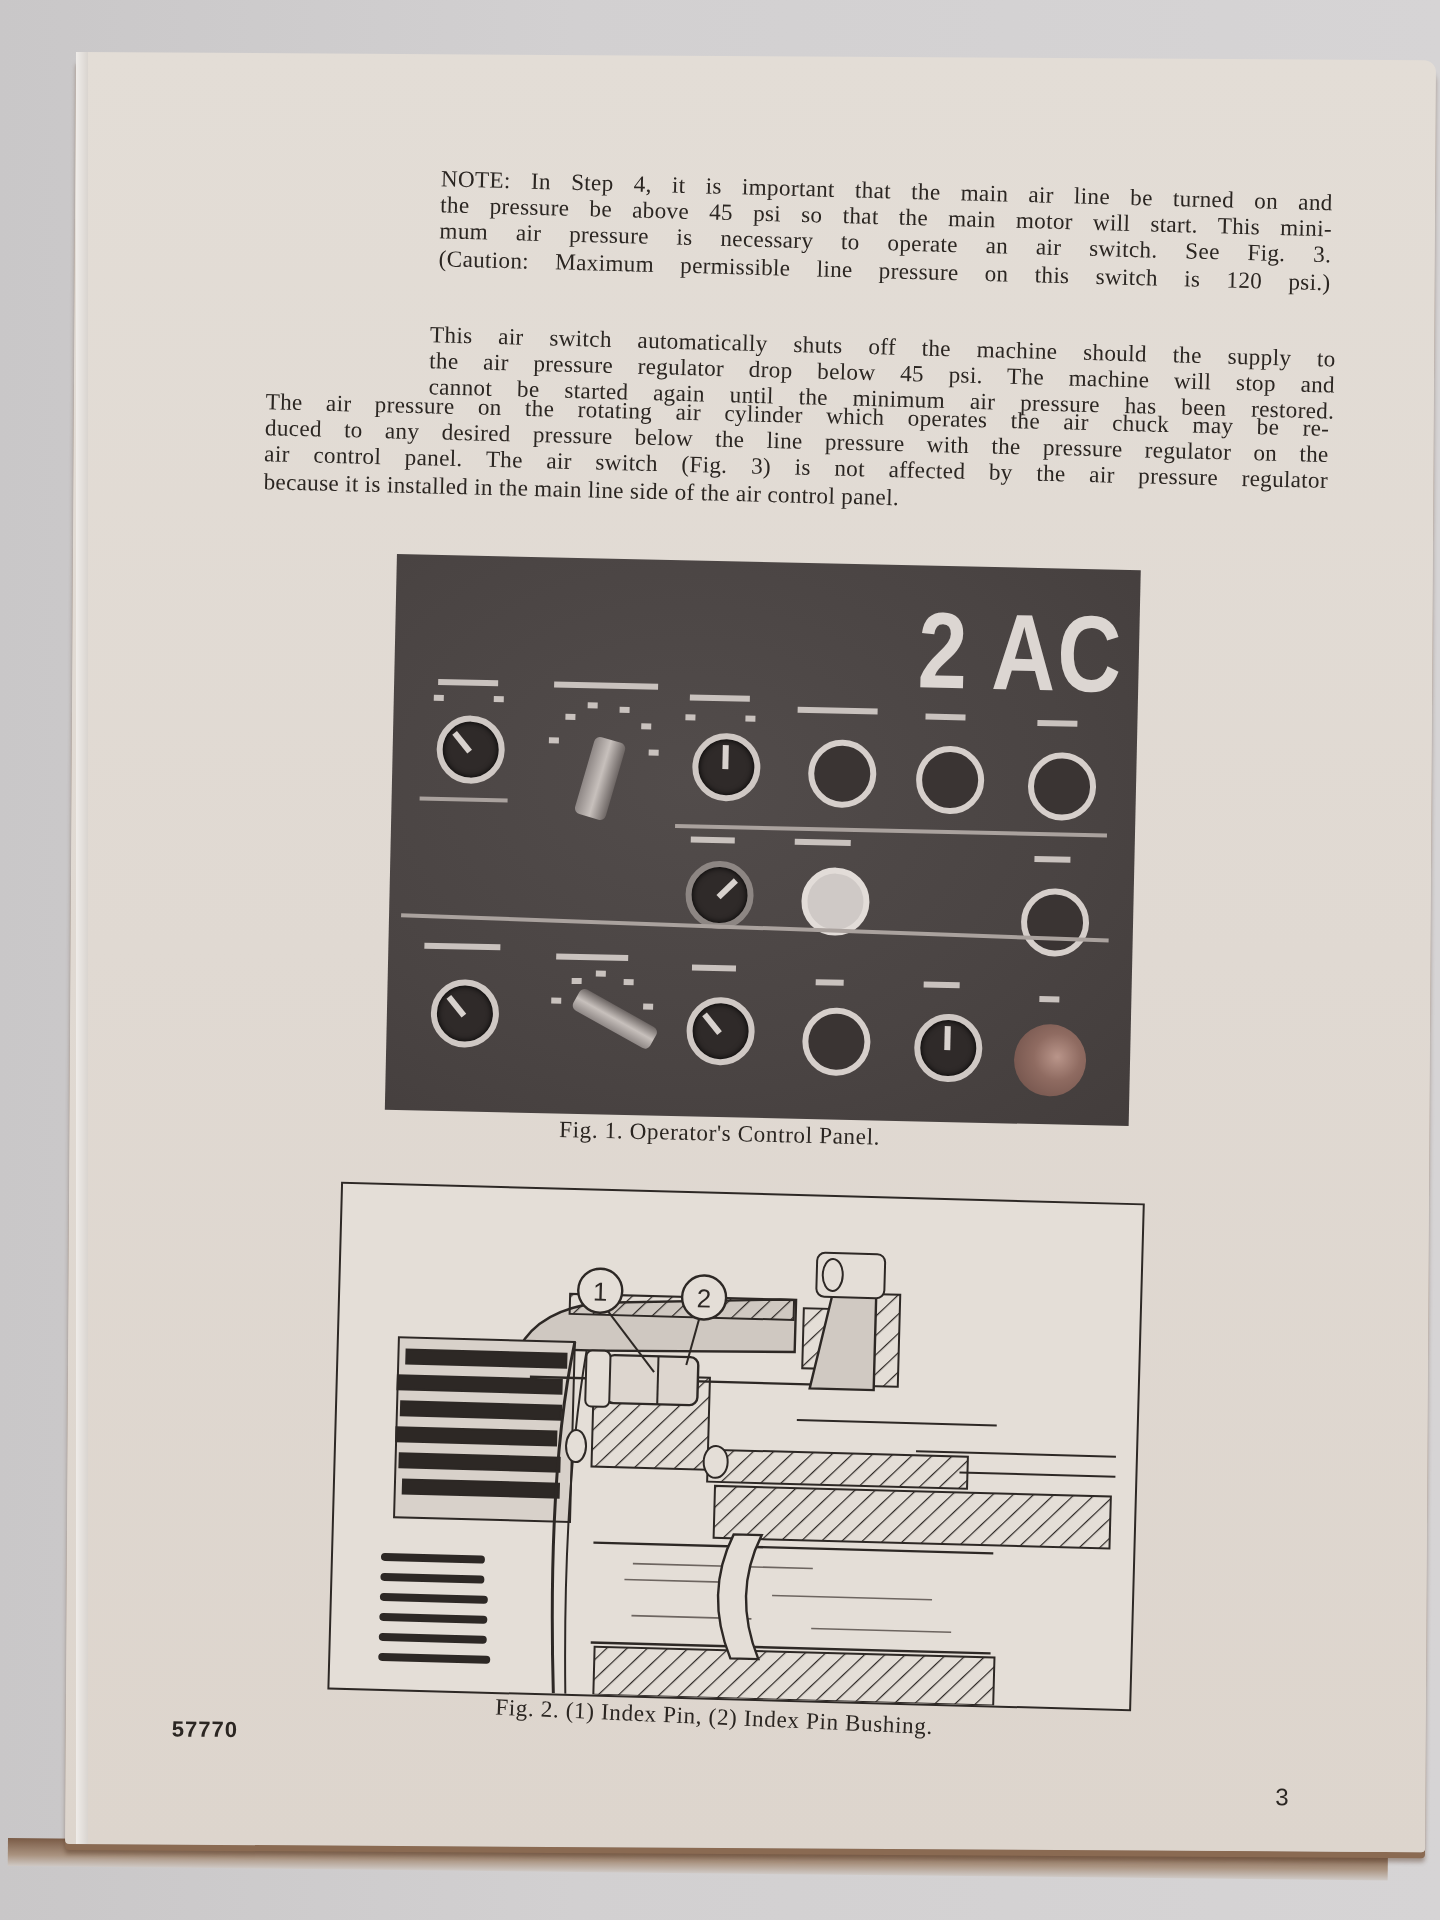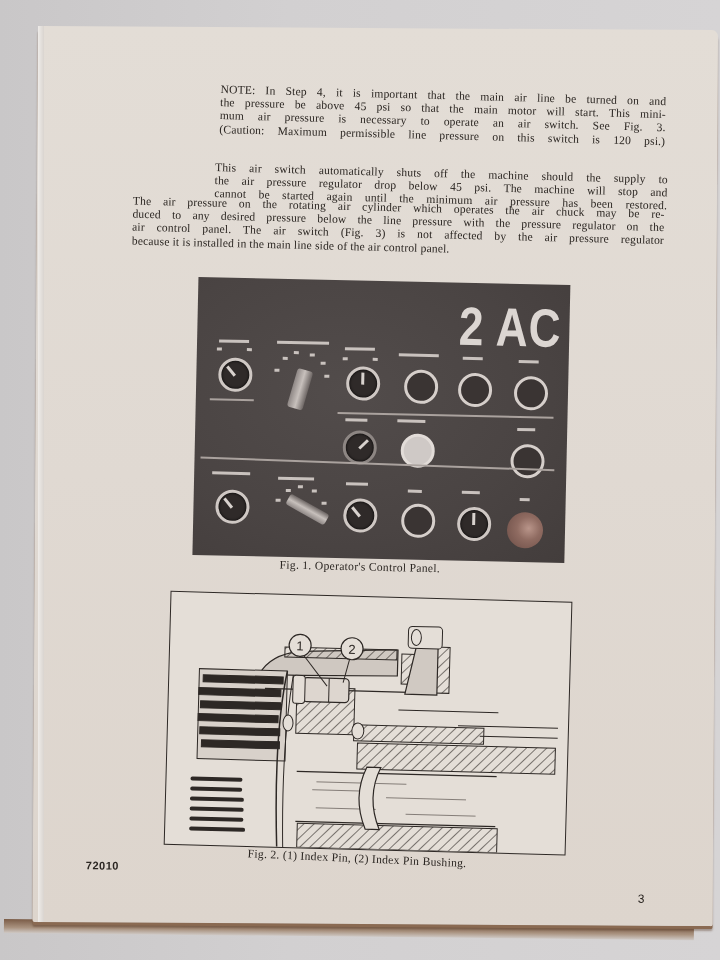--- a/index.html
+++ b/index.html
@@ -276,16 +276,16 @@
       <line x1="134" y1="60" x2="158" y2="90" stroke="#2d2825"></line>
       <line x1="180" y1="62" x2="174" y2="86" stroke="#2d2825"></line>
       <circle cx="130" cy="50" r="11" fill="#e4ded7" stroke="#2d2825" stroke-width="1.2"></circle>
       <circle cx="182" cy="52" r="11" fill="#e4ded7" stroke="#2d2825" stroke-width="1.2"></circle>
       <text x="130" y="55" font-size="13" text-anchor="middle" fill="#2d2825" font-family="Liberation Sans, sans-serif">1</text>
       <text x="182" y="57" font-size="13" text-anchor="middle" fill="#2d2825" font-family="Liberation Sans, sans-serif">2</text>
     </svg>
   </div>
   <div class="caption cap2">Fig. 2.  (1) Index Pin, (2) Index Pin Bushing.</div>
 
-  <div class="footer-code">72010</div>
+  <div class="footer-code">57770</div>
   <div class="page-num">3</div>
 </div>
 <div class="page-spine"></div>
 
 </body></html>

